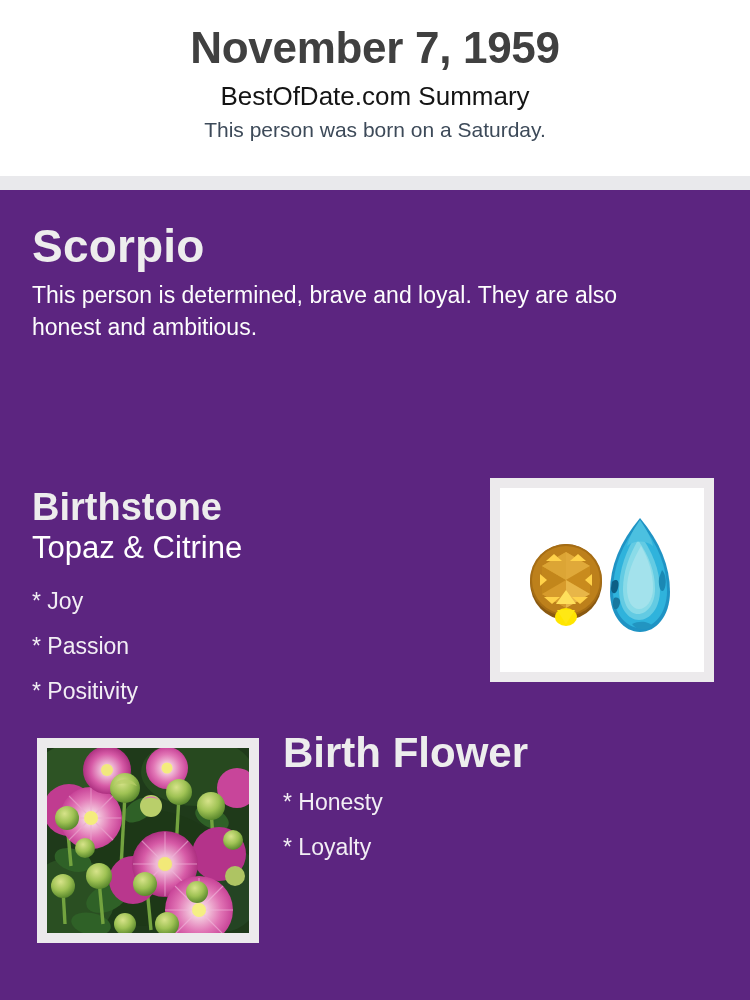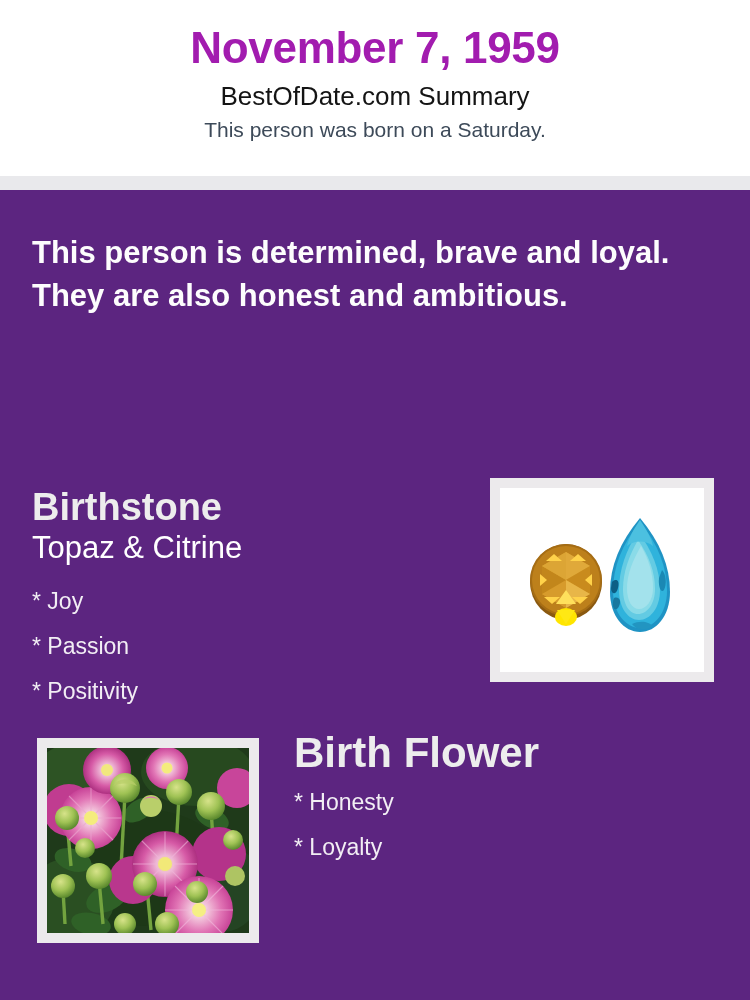--- a/index.html
+++ b/index.html
@@ -28,21 +28,21 @@
     width: 750px;
     height: 176px;
     background: #ffffff;
     text-align: center;
     box-sizing: border-box;
     padding-top: 22px;
   }
   .header-date {
     font-size: 44px;
     font-weight: 700;
-    color: #a21caf;
+    color: #404040;
     line-height: 1.18;
     letter-spacing: -0.3px;
     margin: 0;
   }
   .header-sub {
     font-size: 26px;
     font-weight: 400;
     color: #141414;
     line-height: 1.25;
     margin: 6px 0 0 0;
@@ -81,22 +81,22 @@
   }
   .sign-name {
     font-size: 46px;
     font-weight: 700;
     color: #ededed;
     line-height: 1.05;
     margin: 0;
     letter-spacing: 0.2px;
   }
   .sign-desc {
-    font-size: 31px;
-    font-weight: 700;
+    font-size: 23px;
+    font-weight: 400;
     color: #fdfdfd;
     line-height: 1.38;
     margin: 10px 0 0 0;
     max-width: 660px;
   }
 
   
   .stone-row {
     position: absolute;
     top: 285px;
@@ -169,21 +169,21 @@
     height: 230px;
   }
   .flower-frame {
     left: 37px;
     top: 8px;
     width: 222px;
     height: 205px;
   }
   .flower-text {
     position: absolute;
-    left: 294px;
+    left: 283px;
     top: 0;
     width: 450px;
   }
   .flower-text .section-title { font-size: 42px; }
   .flower-text .section-sub { font-size: 33px; }
   .flower-text .bullets { margin-top: 16px; }
   .flower-text .bullets li { margin-bottom: 22px; }
 
   svg { display: block; }
 </style>
@@ -196,20 +196,21 @@
     <div class="header-date">November 7, 1959</div>
     <div class="header-sub">BestOfDate.com Summary</div>
     <div class="header-note">This person was born on a Saturday.</div>
   </div>
 
   <div class="divider-band"></div>
 
   <div class="body-panel">
 
     <div class="sign-block">
+      <div class="sign-name">Scorpio</div>
       <div class="sign-desc">This person is determined, brave and loyal. They are also honest and ambitious.</div>
     </div>
 
     <div class="stone-row">
 
       <div class="stone-text">
         <div class="section-title">Birthstone</div>
         <div class="section-sub">Topaz &amp; Citrine</div>
         <ul class="bullets">
           <li>* Joy</li>

